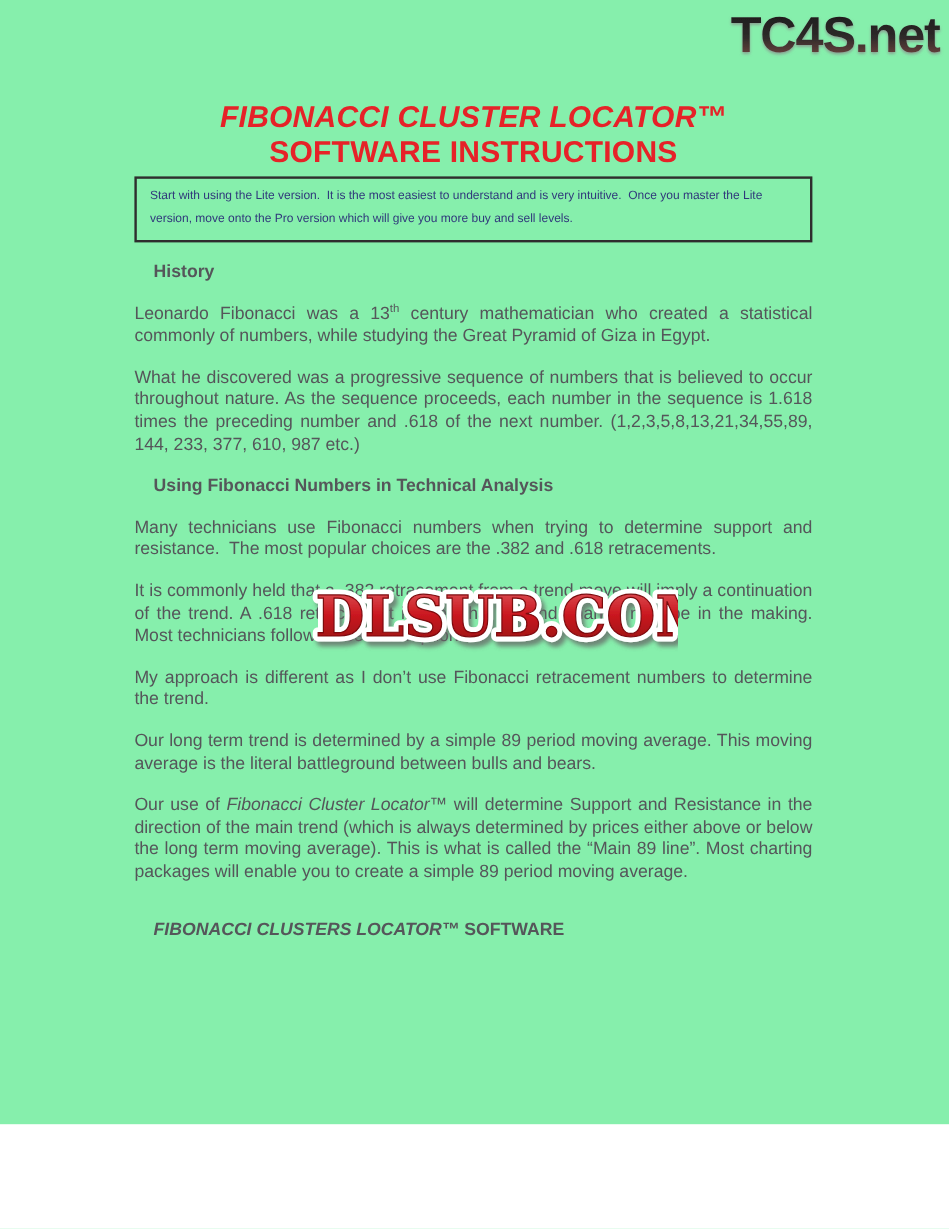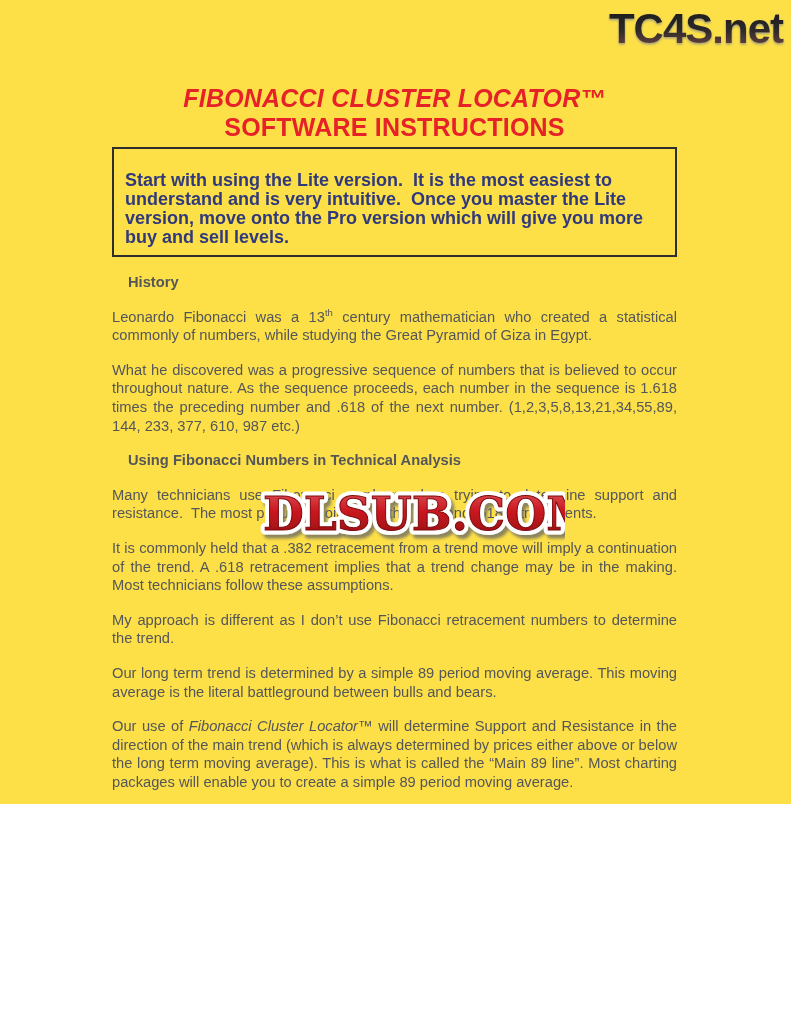--- a/index.html
+++ b/index.html
@@ -1,25 +1,25 @@
 <!DOCTYPE html>
 <html><head>
 <meta charset="utf-8">
 <style>
   html,body{margin:0;padding:0;background:#ffffff;}
   .page{
-    position:relative;width:791px;height:804px;background:#fde047;
+    position:relative;width:791px;height:937px;background:#86efac;
     overflow:hidden;font-family:"Liberation Sans",sans-serif;
   }
   .content{position:absolute;left:112px;top:0;width:565px;color:#55565a;}
   .doc-title{margin-top:84px;text-align:center;color:#e62228;font-weight:bold;
     font-size:25px;line-height:29px;letter-spacing:.2px;}
   .doc-title .l1{font-style:italic;}
-  .notice{margin-top:5px;border:2px solid #2e2e2e;padding:22px 9px 8px 11px;
-    color:#30397b;font-weight:bold;font-size:18px;line-height:19px;}
+  .notice{margin-top:5px;border:2px solid #2e2e2e;padding:5px 9px 8px 11px;
+    color:#30397b;font-weight:normal;font-size:10px;line-height:19px;}
   .notice p{margin:0;}
   .notice .pw{margin-top:15px;}
   .body-text{font-size:14.7px;line-height:18.6px;}
   .body-text p{margin:16px 0 0;text-align:justify;}
   .body-text h3{margin:16px 16px 0;font-size:14.7px;font-weight:bold;color:#55565a;}
   .body-text h3.sw{margin-top:30px;}
   .body-text h3.sw .it{font-style:italic;}
   sup{font-size:9.5px;vertical-align:super;line-height:0;margin-top:20px;}
   .it{font-style:italic;}
   .page-num{position:absolute;left:116px;top:952px;

